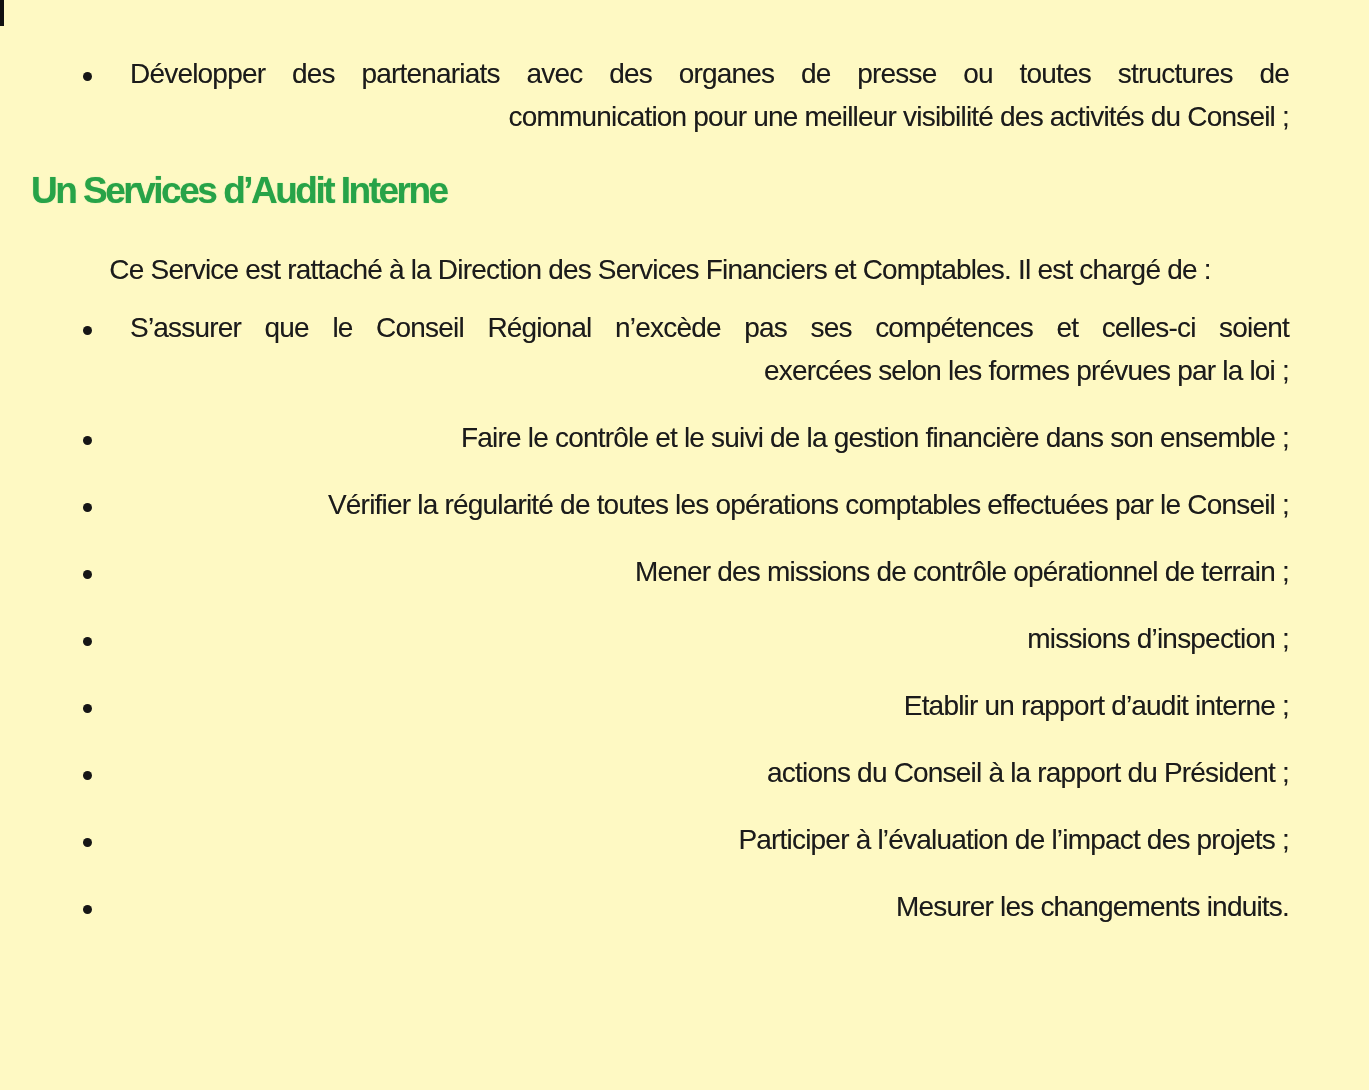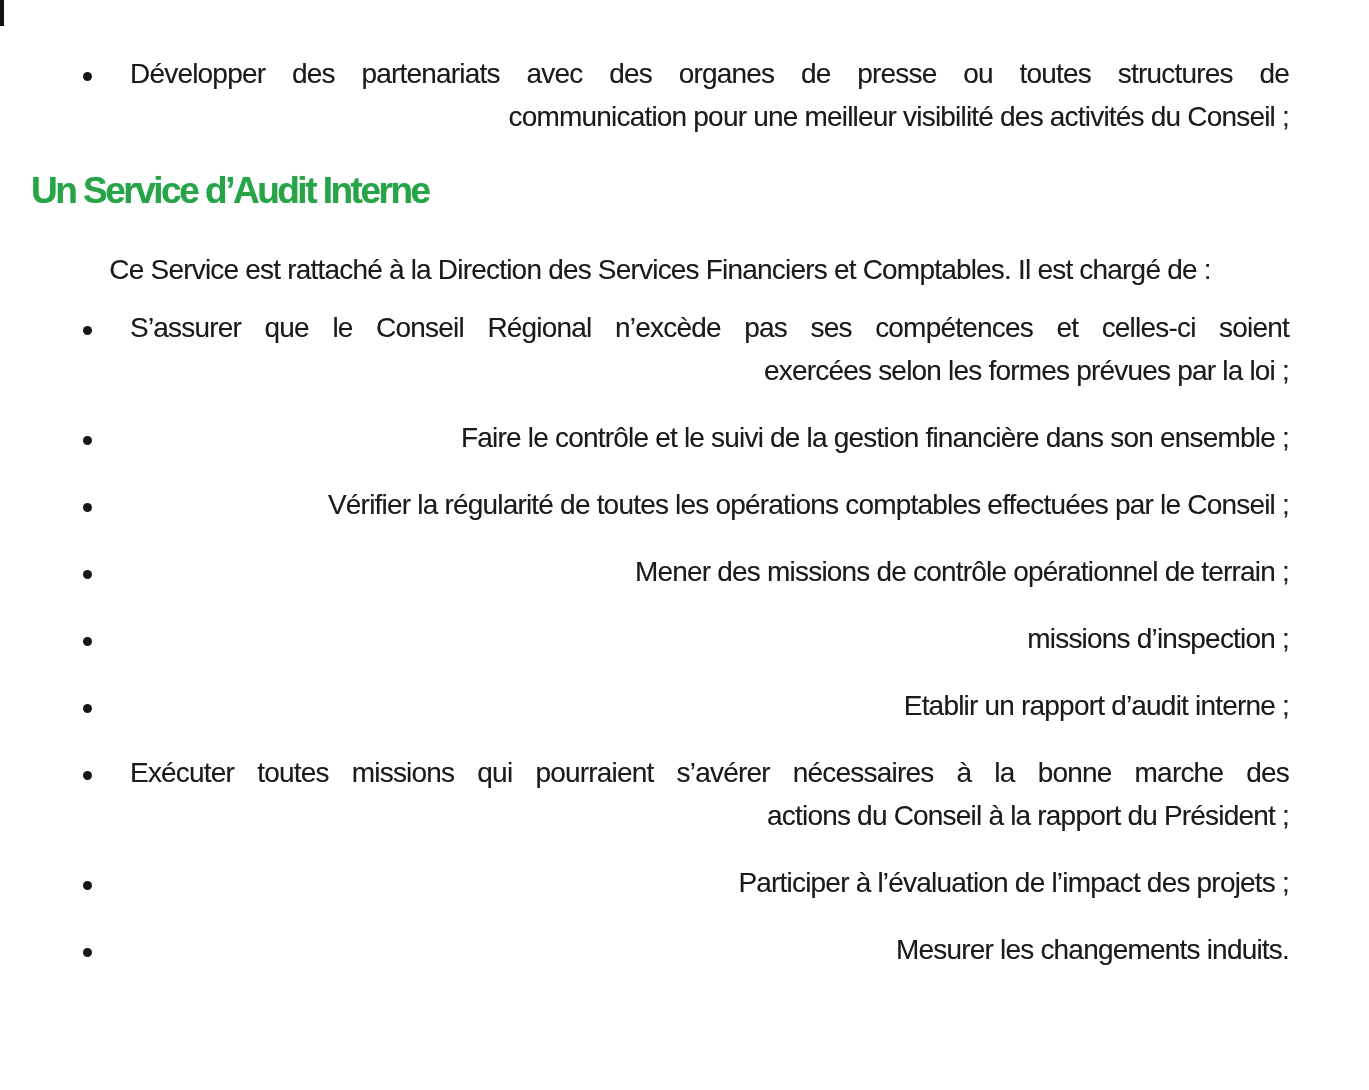--- a/index.html
+++ b/index.html
@@ -3,21 +3,21 @@
 <meta charset="utf-8">
 <style>
   * { margin: 0; padding: 0; box-sizing: border-box; }
   html, body { background: #e9e9e9; }
   body { font-family: "Liberation Sans", "DejaVu Sans", sans-serif; }
 
   .page {
     position: relative;
     width: 1369px;
     height: 1090px;
-    background: #ffffff;
+    background: #fef9c3;
     color: #1b1b1b;
     overflow: hidden;
     font-size: 28px;
     letter-spacing: -0.8px;
     text-shadow: 0 0 0.6px rgba(0,0,0,0.35);
   }
 
   .scan-artifact {
     position: absolute;
     left: 0; top: 0;
@@ -84,21 +84,21 @@
   <div class="content">
 
     <ul class="bullet-list intro-list">
       <li>
         <span class="dot"></span>
         <div class="bullet-line line-just">Développer des partenariats avec des organes de presse ou toutes structures de</div>
         <div class="bullet-line line-last">communication pour une meilleur visibilité des activités du Conseil ;</div>
       </li>
     </ul>
 
-    <h1 class="section-heading">Un Service d’Audit Interne</h1>
+    <h1 class="section-heading">Un Services d’Audit Interne</h1>
 
     <p class="intro-paragraph">Ce Service est rattaché à la Direction des Services Financiers et Comptables. Il est chargé de :</p>
 
     <ul class="bullet-list duties-list">
 
       <li>
         <span class="dot"></span>
         <div class="bullet-line line-just">S’assurer que le Conseil Régional n’excède pas ses compétences et celles-ci soient</div>
         <div class="bullet-line line-last">exercées selon les formes prévues par la loi ;</div>
       </li>
@@ -123,21 +123,20 @@
         <div class="bullet-line line-last">missions d’inspection ;</div>
       </li>
 
       <li>
         <span class="dot"></span>
         <div class="bullet-line line-last">Etablir un rapport d’audit interne ;</div>
       </li>
 
       <li>
         <span class="dot"></span>
-        <div class="bullet-line line-just">Exécuter toutes missions qui pourraient s’avérer nécessaires à la bonne marche des</div>
         <div class="bullet-line line-last">actions du Conseil à la rapport du Président ;</div>
       </li>
 
       <li>
         <span class="dot"></span>
         <div class="bullet-line line-last">Participer à l’évaluation de l’impact des projets ;</div>
       </li>
 
       <li>
         <span class="dot"></span>

